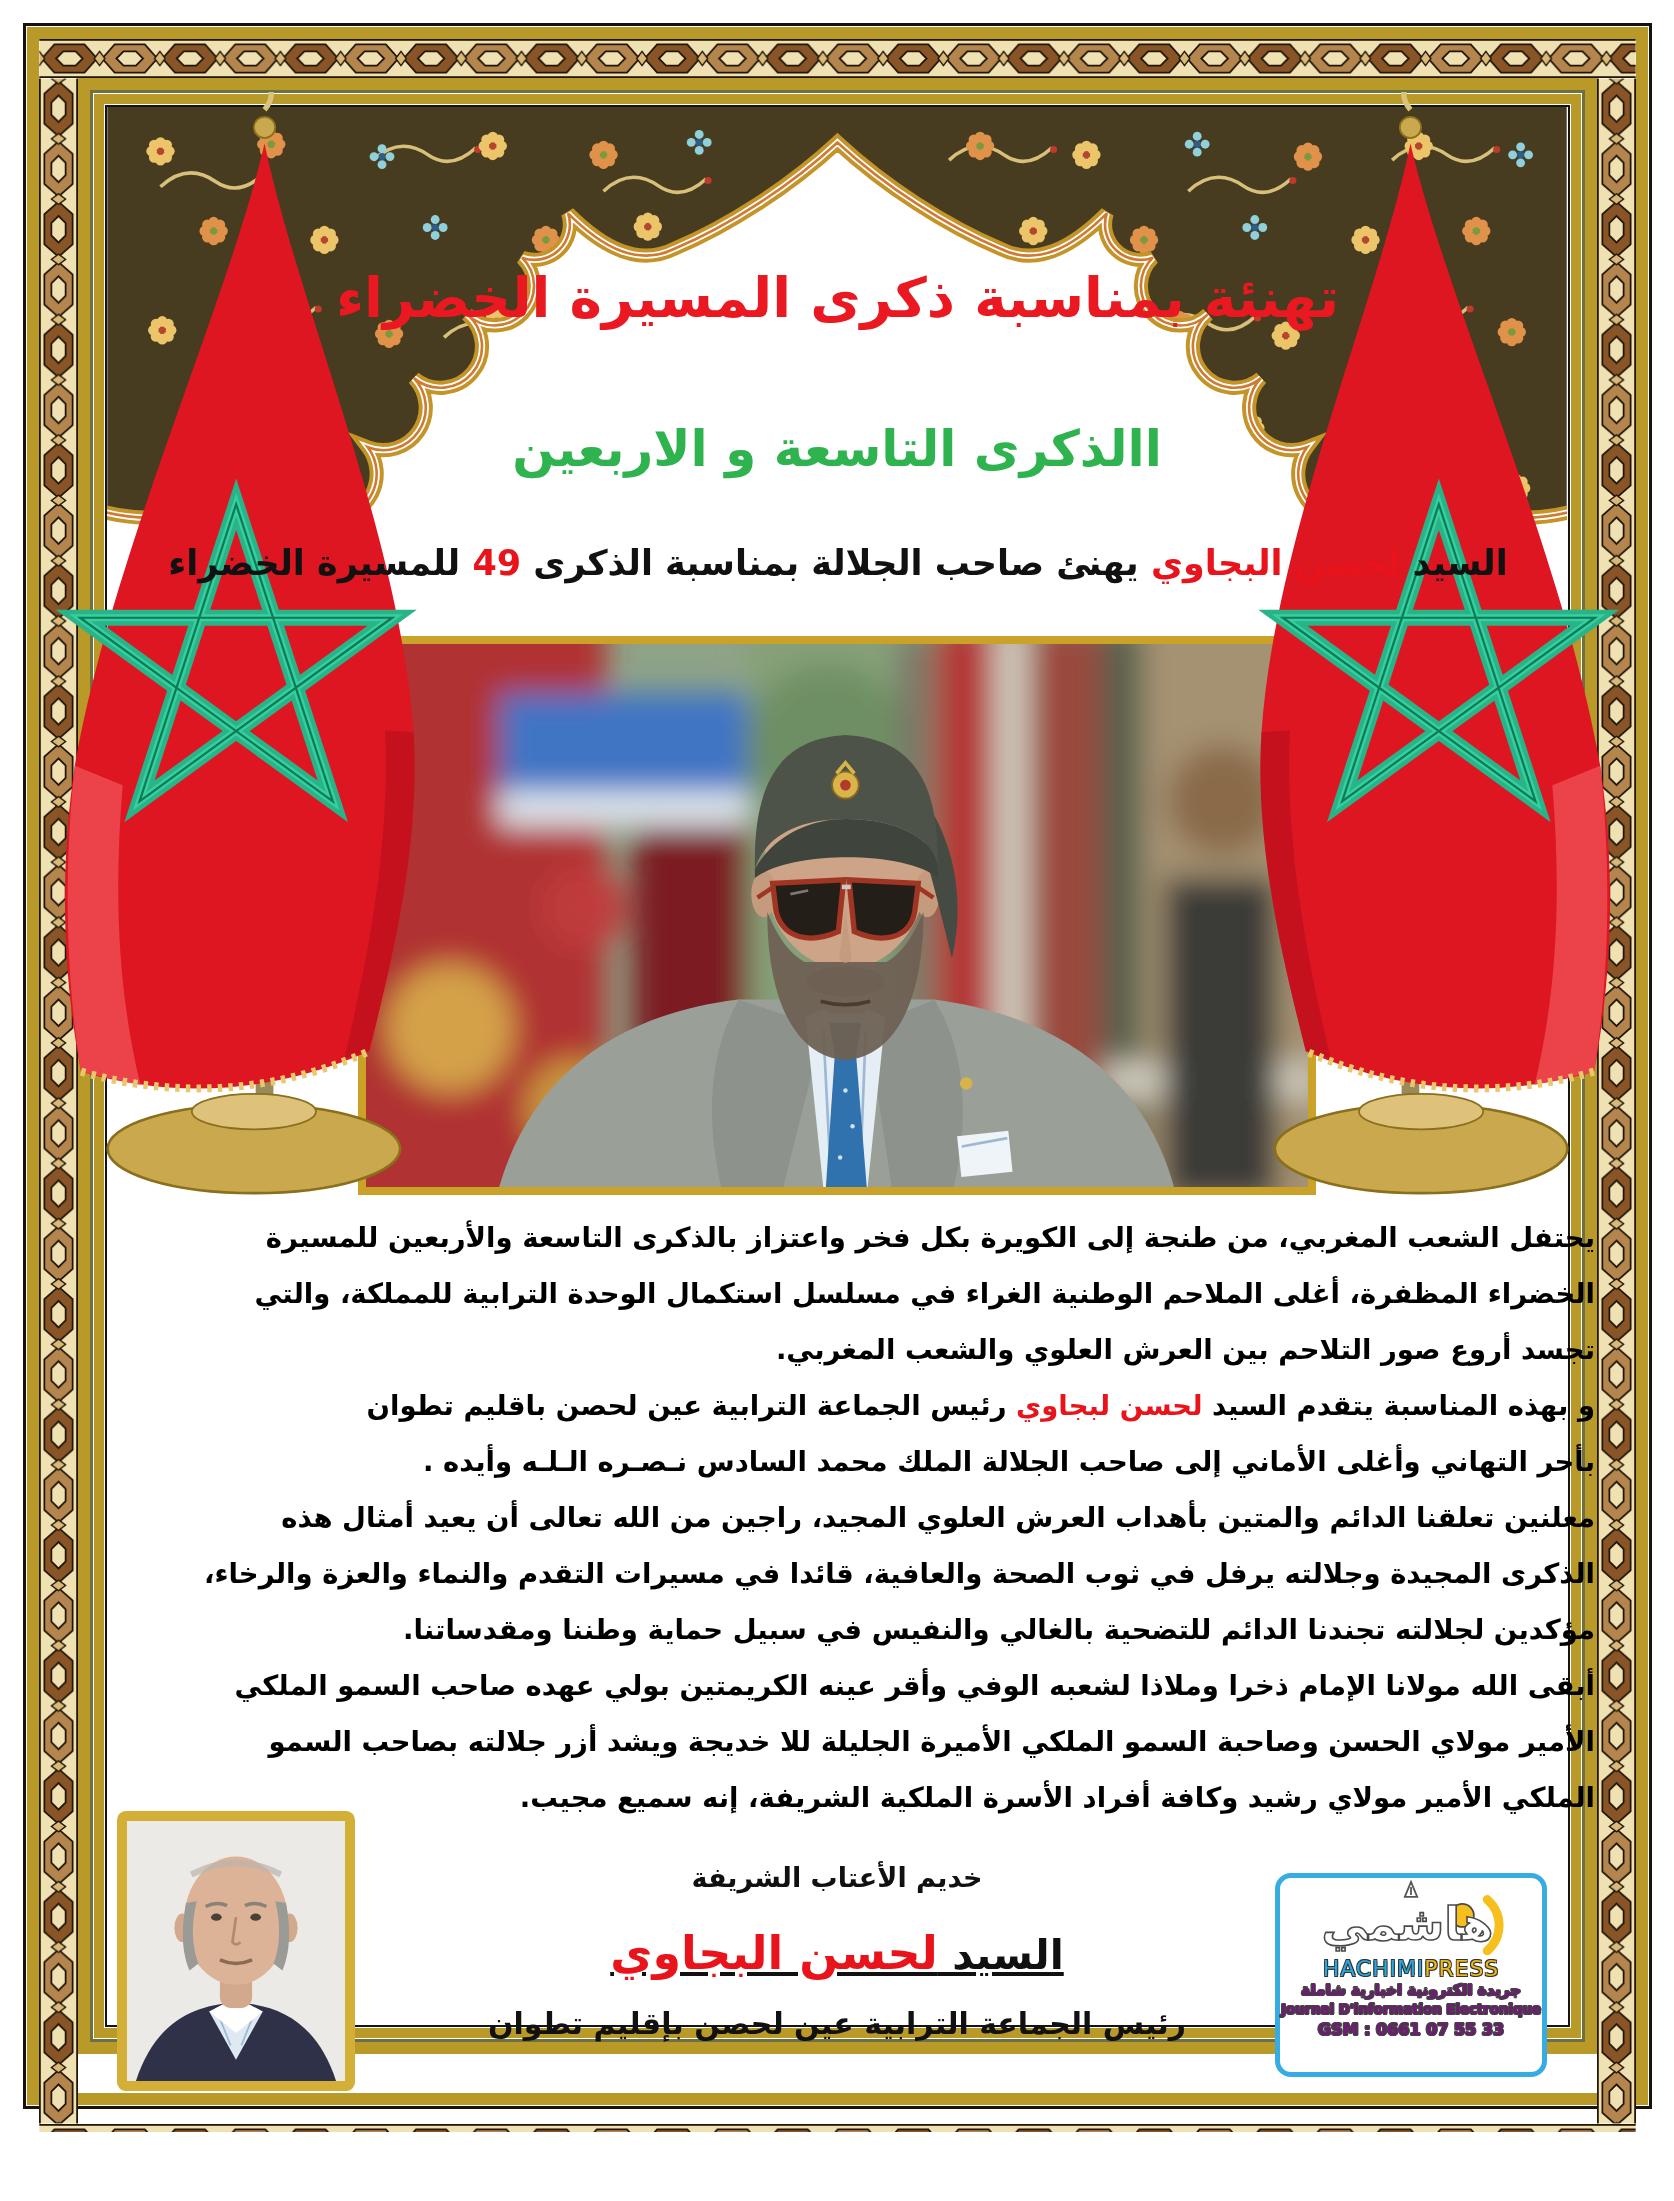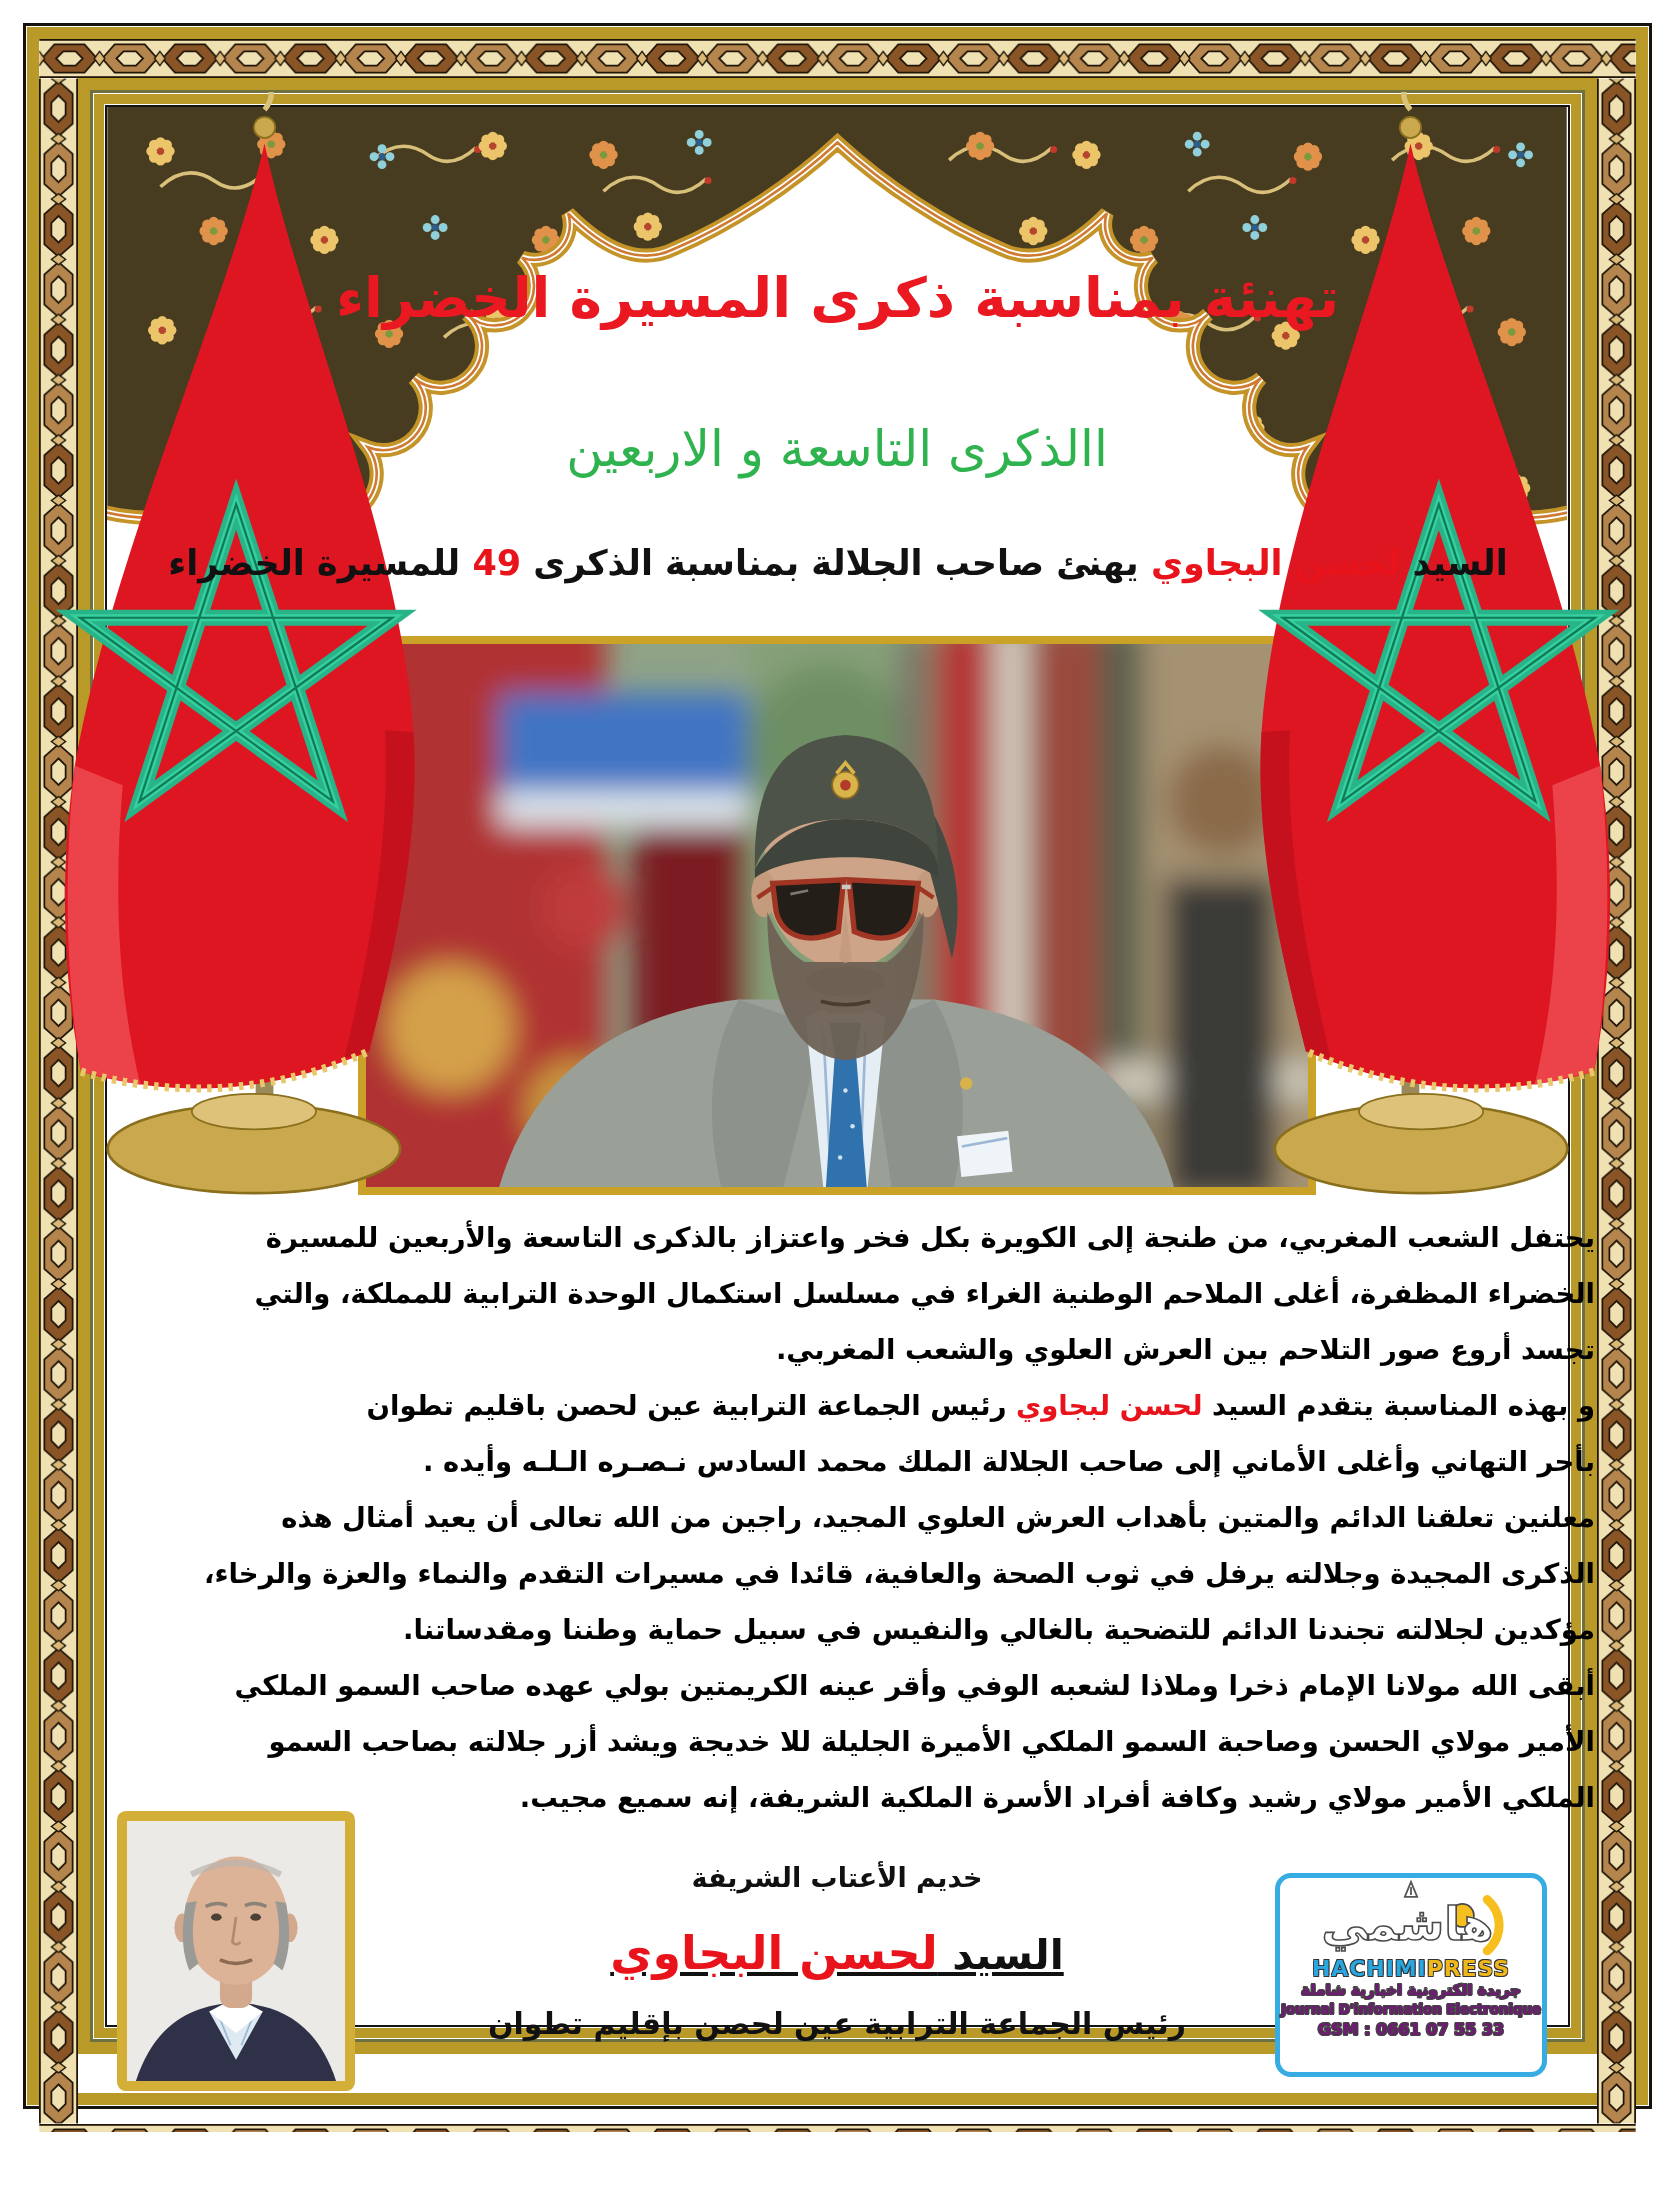--- a/index.html
+++ b/index.html
@@ -9,21 +9,21 @@
   .fo1{position:absolute;inset:23px;border:3.5px solid #17120b;pointer-events:none;}
   .fo2{position:absolute;inset:26.6px;border:12.4px solid #b99a28;pointer-events:none;}
   .fi1{position:absolute;inset:78px;border:12.4px solid #b99a28;pointer-events:none;}
   .fi2{position:absolute;inset:90px;border:3.5px solid #6f7040;pointer-events:none;}
   .fi3{position:absolute;inset:94px;border:10.6px solid #b99a28;pointer-events:none;}
   .fi4{position:absolute;inset:105px;border:2.7px solid #141414;pointer-events:none;}
   .chain{position:absolute;display:block;}
   
   .t-red{position:absolute;left:261px;width:1153px;top:266px;font-size:55px;font-weight:bold;
          color:#ea1821;text-align:center;direction:rtl;white-space:nowrap;z-index:6;}
-  .t-green{position:absolute;left:305px;width:1064px;top:420px;font-size:50px;font-weight:normal;
+  .t-green{position:absolute;left:305px;width:1064px;top:420px;font-size:50px;font-weight:bold;
          color:#2eb34f;text-align:center;direction:rtl;white-space:nowrap;z-index:6;}
   .t-sub{position:absolute;left:89px;width:1498px;top:543px;font-size:35px;font-weight:bold;
          color:#111;text-align:center;direction:rtl;white-space:nowrap;z-index:6;}
   .red{color:#e8131b;}
   
   .photo{position:absolute;left:358px;top:636px;width:958px;height:559px;box-sizing:border-box;
          border:8.9px solid #c9a227;background:#8fa387;z-index:3;}
   .photo svg{display:block;width:100%;height:100%;}
   
   .body-text{position:absolute;left:80px;width:1515px;top:1209px;z-index:2;
@@ -38,21 +38,21 @@
   .sig3{position:absolute;left:376px;width:922px;top:2006px;font-size:30px;font-weight:bold;
         color:#111;text-align:center;direction:rtl;z-index:2;}
   
   .portrait{position:absolute;left:117px;top:1811px;width:238px;height:280px;box-sizing:border-box;
             border:10.6px solid #d4af37;border-radius:8.9px;background:#e9e9e7;z-index:2;}
   .portrait svg{display:block;width:100%;height:100%;}
   
   .presslogo{position:absolute;left:1275px;top:1873px;width:272px;height:204px;box-sizing:border-box;
              border:5.3px solid #36ace2;border-radius:16px;background:#fff;z-index:2;
              display:flex;flex-direction:column;align-items:center;justify-content:flex-start;}
-  .brandline{font-weight:bold;font-size:22px;letter-spacing:0.9px;line-height:23px;margin-top:-3.5px;white-space:nowrap;}
+  .brandline{font-weight:normal;font-size:22px;letter-spacing:0.9px;line-height:23px;margin-top:-3.5px;white-space:nowrap;}
   .brand-blue{color:#2aa7e0;text-shadow:0.9px 0.9px 0 #333,-0.9px 0.9px 0 #333,0.9px -0.9px 0 #333,-0.9px -0.9px 0 #333;}
   .brand-yellow{color:#f0b71c;text-shadow:0.9px 0.9px 0 #333,-0.9px 0.9px 0 #333,0.9px -0.9px 0 #333,-0.9px -0.9px 0 #333;}
   .outline-white{color:#701a75;font-weight:bold;
       text-shadow:-1.3px 0 #444,1.3px 0 #444,0 -1.3px #444,0 1.3px #444,
                   -0.9px -0.9px #444,0.9px 0.9px #444,-0.9px 0.9px #444,0.9px -0.9px #444;}
   .tag-ar{font-size:15px;line-height:21px;direction:rtl;white-space:nowrap;}
   .tag-fr{font-size:13.3px;line-height:18.6px;white-space:nowrap;}
   .tag-gsm{font-size:16px;line-height:21px;white-space:nowrap;}
   
   .floral{position:absolute;left:107px;top:107px;z-index:1;}

